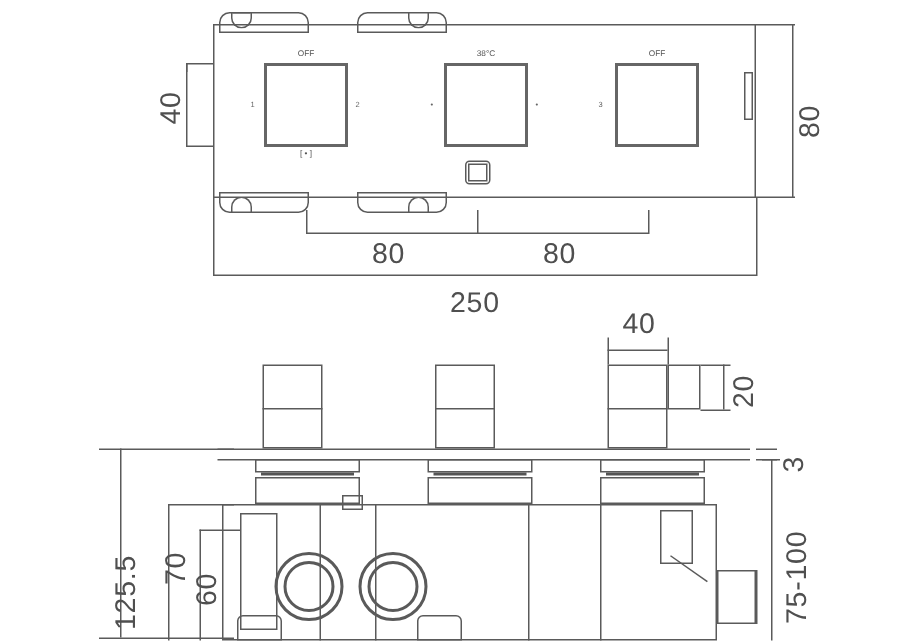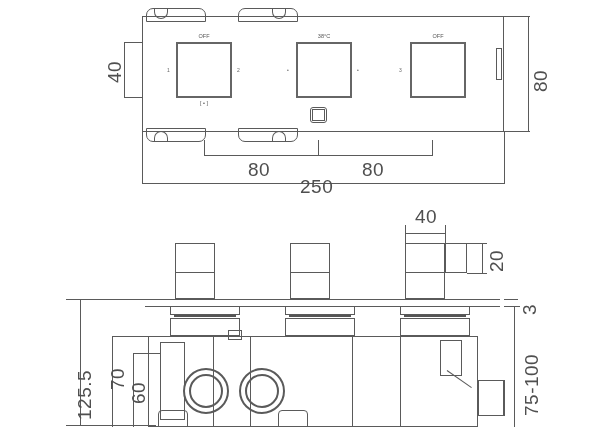--- a/index.html
+++ b/index.html
@@ -86,21 +86,21 @@
     <div class="ln v" style="left:318px;top:140px;height:16px;"></div>
     <div class="ln v" style="left:432px;top:140px;height:16px;"></div>
     <div class="ln h" style="left:204px;top:155px;width:114px;"></div>
     <div class="ln h" style="left:318px;top:155px;width:114px;"></div>
     <div class="dim" style="left:248px;top:159px;">80</div>
     <div class="dim" style="left:362px;top:159px;">80</div>
 
     <div class="ln v" style="left:142px;top:132px;height:52px;"></div>
     <div class="ln v" style="left:504px;top:132px;height:52px;"></div>
     <div class="ln h" style="left:142px;top:183px;width:362px;"></div>
-    <div class="dim" style="left:300px;top:176px;">250</div>
+    <div class="dim" style="left:300px;top:192px;">250</div>
   </div>
 
   <div>
 
     <div class="box" style="left:175px;top:243px;width:40px;height:56px;"></div>
     <div class="ln h" style="left:175px;top:272px;width:40px;"></div>
 
     <div class="box" style="left:290px;top:243px;width:40px;height:56px;"></div>
     <div class="ln h" style="left:290px;top:272px;width:40px;"></div>
 

